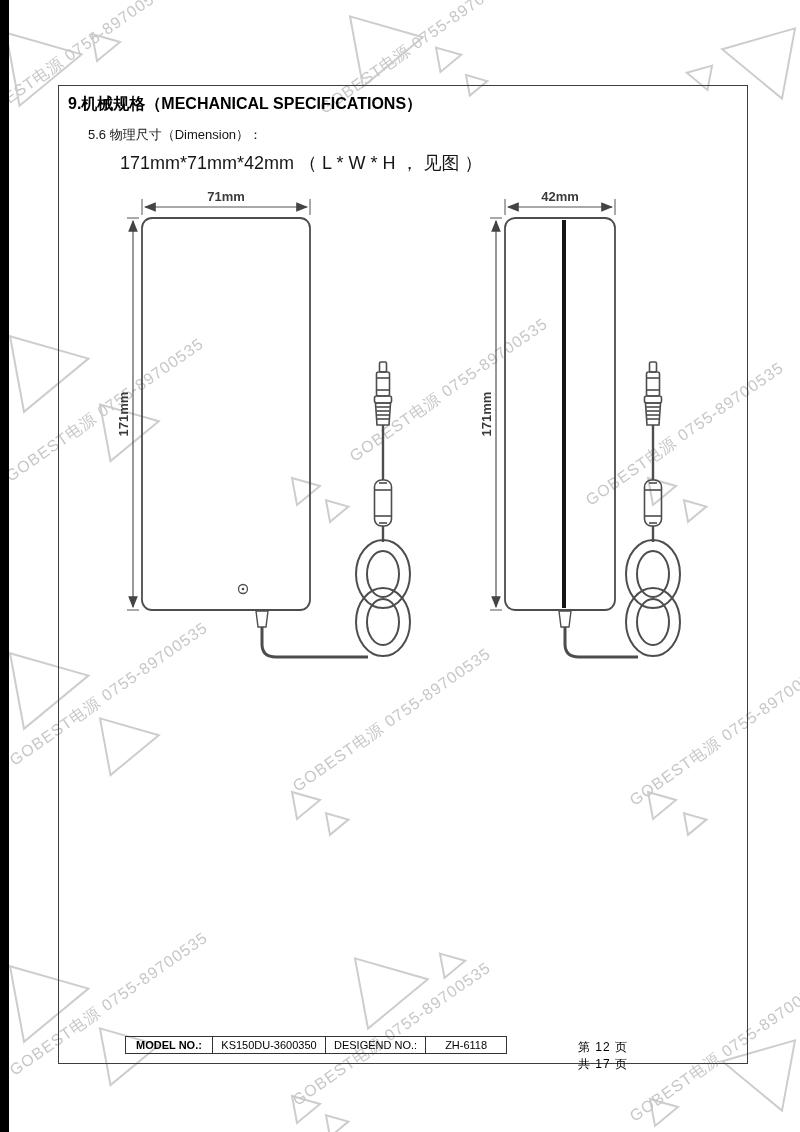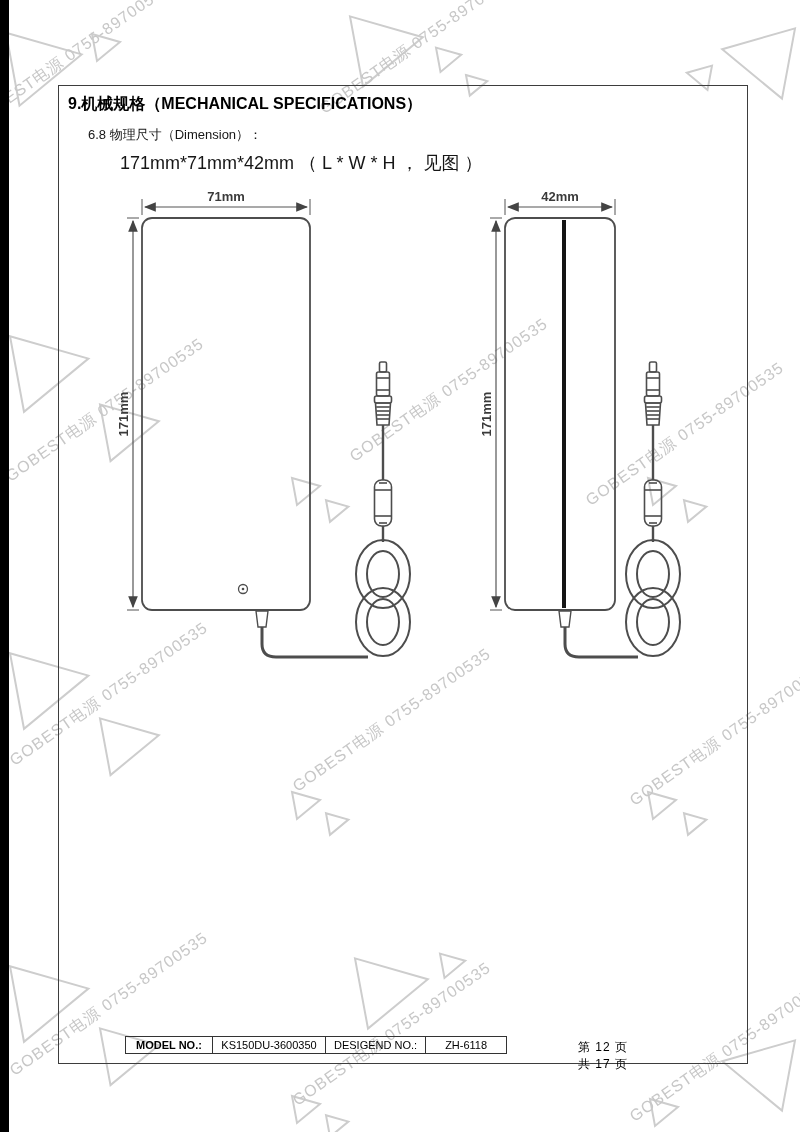--- a/index.html
+++ b/index.html
@@ -85,21 +85,21 @@
     <div class="wm" style="left:632px;top:792px">GOBEST电源 0755-89700535</div>
     <div class="wm" style="left:12px;top:1062px">GOBEST电源 0755-89700535</div>
     <div class="wm" style="left:295px;top:1092px">GOBEST电源 0755-89700535</div>
     <div class="wm" style="left:632px;top:1108px">GOBEST电源 0755-89700535</div>
   </div>
 
   <div class="content">
     <div class="border-box"></div>
 
     <div class="title">9.机械规格（MECHANICAL SPECIFICATIONS）</div>
-    <div class="section">6.8 物理尺寸（Dimension）：</div>
+    <div class="section">5.6 物理尺寸（Dimension）：</div>
     <div class="dim-text">171mm*71mm*42mm （ L * W * H ， 见图 ）</div>
 
     <svg class="drawing-svg" width="800" height="700" viewBox="0 0 800 700">
       <defs>
         <marker id="arr" markerWidth="10" markerHeight="8" refX="9" refY="4" orient="auto-start-reverse">
           <path d="M0,0 L10,4 L0,8 Z" fill="#444"></path>
         </marker>
         <g id="cableAssy" stroke="#4d4d4d" fill="none" stroke-width="1.6">
 
           <rect x="-3.5" y="0" width="7" height="10" rx="1.5"></rect>

